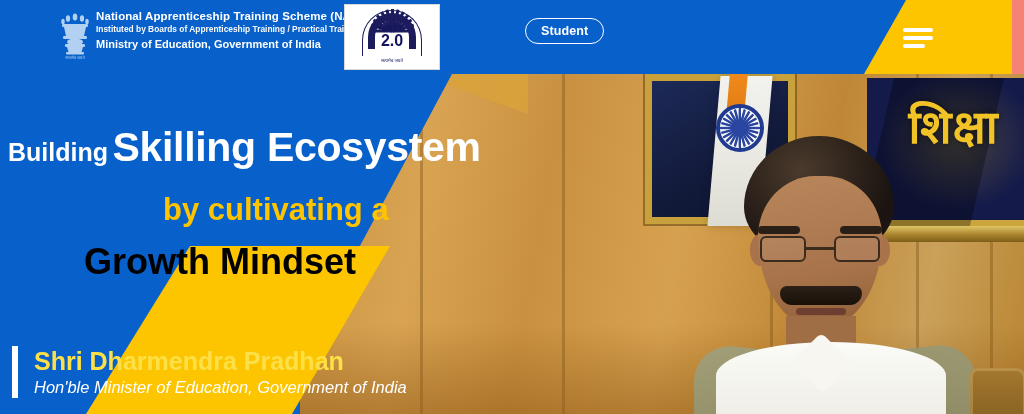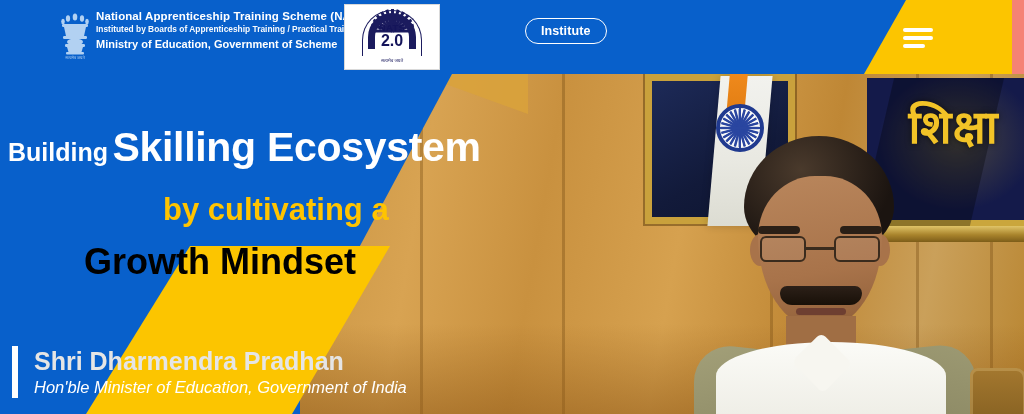--- a/index.html
+++ b/index.html
@@ -250,21 +250,21 @@
   }
   .line3{
     position:absolute; left:84px; top:167px;
     font-size:36px; font-weight:bold; color:#000000; white-space:nowrap;
   }
   .speaker{
     position:absolute; left:12px; top:272px; padding-left:16px;
     border-left:6px solid #ffffff; z-index:16;
   }
   .sp-name{
-    font-size:25px; font-weight:bold; color:#e5e5e5; line-height:30px; white-space:nowrap;
+    font-size:25px; font-weight:bold; color:#fde047; line-height:30px; white-space:nowrap;
   }
   .sp-role{
     font-size:16.5px; font-style:italic; color:#ffffff; line-height:22px; white-space:nowrap;
   }
 </style>
 </head>
 <body>
 
 <div class="page">
 
@@ -379,21 +379,21 @@
           <path d="M9 38 h16 l-1.5 5 h-13 z"></path>
           <rect x="8" y="43" width="18" height="2.4" rx="1"></rect>
         </g>
         <text x="17" y="50" font-size="4" fill="#bcd8f5" text-anchor="middle" font-family="Liberation Serif, serif">सत्यमेव जयते</text>
       </svg>
     </div>
 
     <div class="hdr-text">
       <div class="hdr-l1">National Apprenticeship Training Scheme (NATS)</div>
       <div class="hdr-l2">Instituted by Boards of Apprenticeship Training / Practical Training</div>
-      <div class="hdr-l3">Ministry of Education, Government of Scheme</div>
+      <div class="hdr-l3">Ministry of Education, Government of India</div>
     </div>
 
     <div class="nats-logo">
       <div class="nats-ring">
         <div class="teeth" id="teeth">
             <i style="transform: rotate(-90deg); height: 22px; margin-top: -22px;"></i>
             <i style="transform: rotate(-75deg); height: 22px; margin-top: -22px;"></i>
             <i style="transform: rotate(-60deg); height: 22px; margin-top: -22px;"></i>
             <i style="transform: rotate(-45deg); height: 22px; margin-top: -22px;"></i>
             <i style="transform: rotate(-30deg); height: 22px; margin-top: -22px;"></i>
@@ -410,21 +410,21 @@
         <div class="nats-arc"></div>
         <div style="position:absolute;left:0;right:0;top:12px;text-align:center;">
           <div class="nats-word">NATS</div>
           <div class="nats-num">2.0</div>
         </div>
       </div>
       <div class="nats-motto">सत्यमेव जयते</div>
     </div>
 
     <div class="nav">
-      <button class="nav-btn">Institute</button>
+      <button class="nav-btn">Student</button>
     </div>
 
     <div class="hamburger">
       <span></span>
         <span></span>
         <span></span>
     </div>
   </div>
 
 </div>

